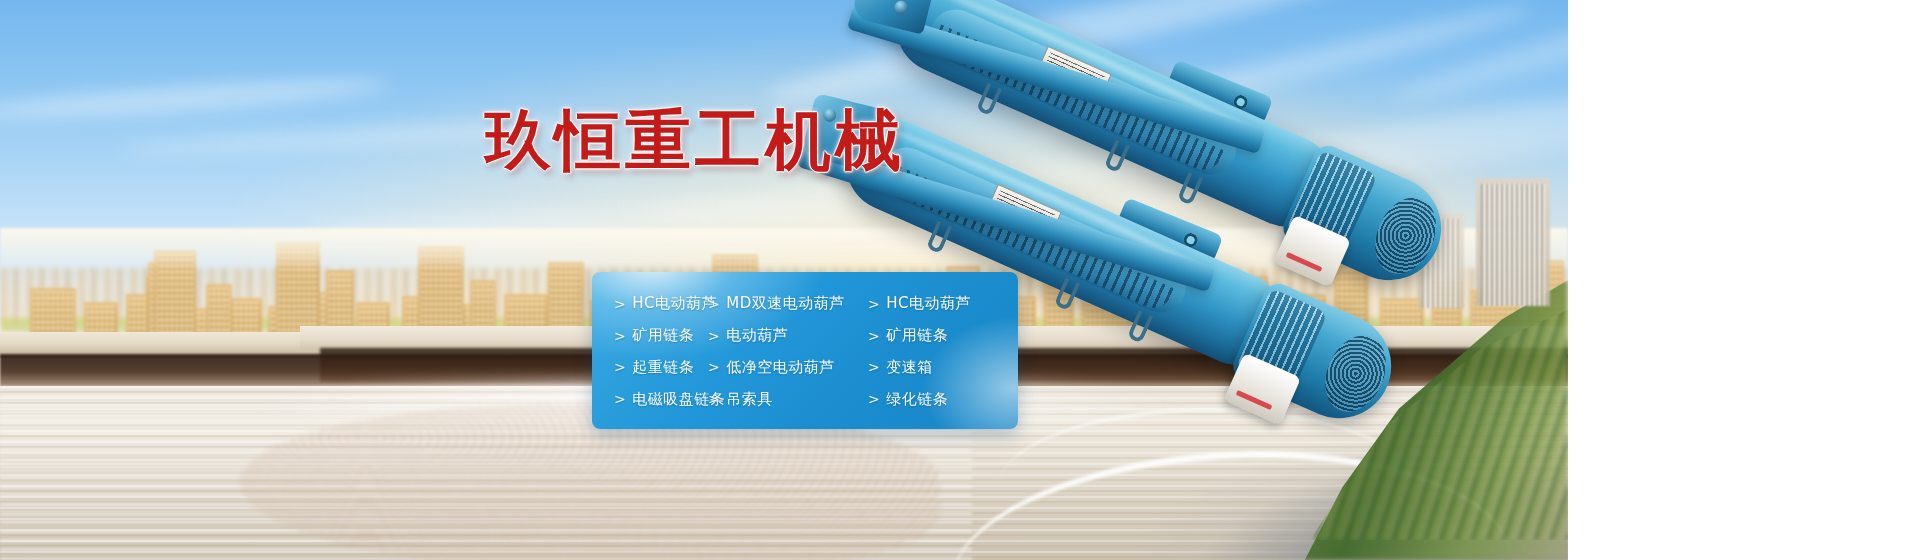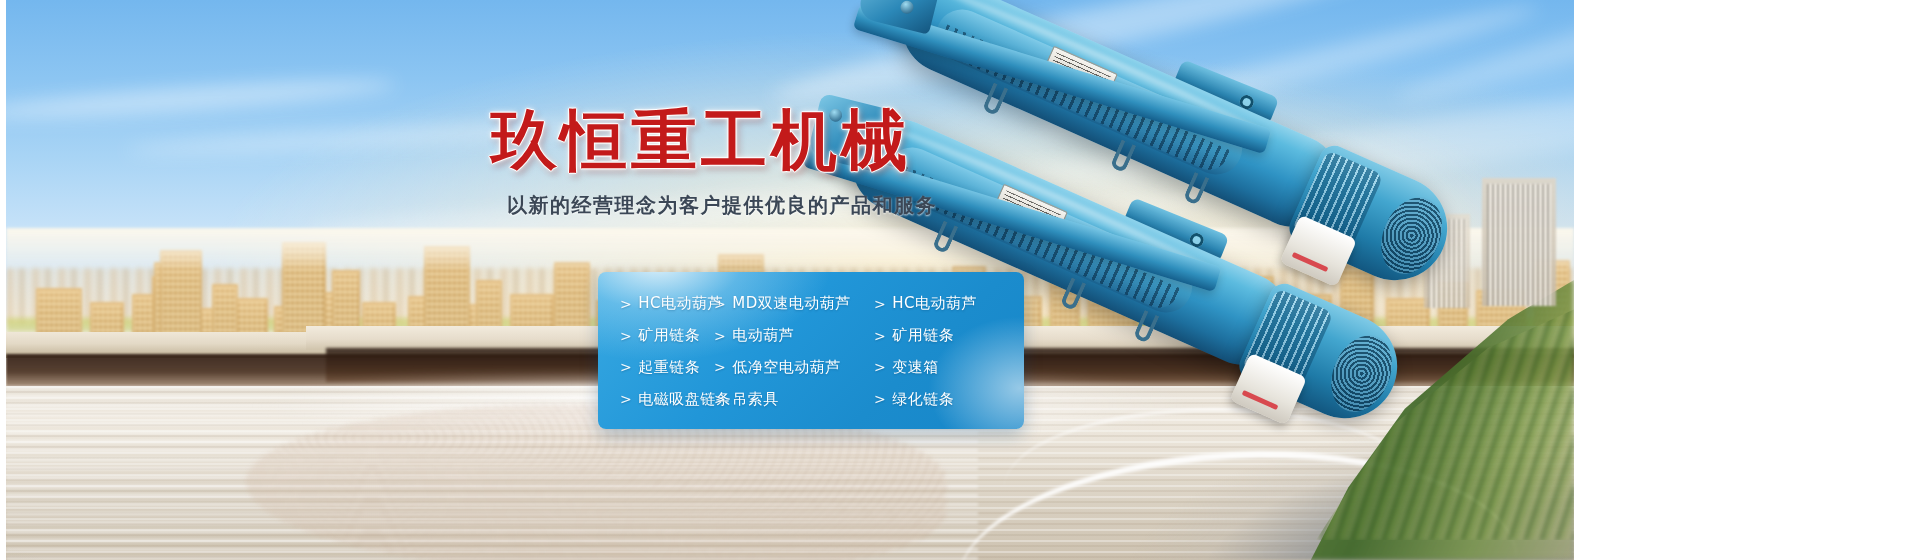--- a/index.html
+++ b/index.html
@@ -1,21 +1,21 @@
 <!DOCTYPE html>
 <html><head>
 <meta charset="utf-8">
 <title>Banner</title>
 <style>
   * { margin:0; padding:0; box-sizing:border-box; }
   html,body { width:1920px; height:560px; overflow:hidden; background:#fff; }
   body { font-family:"DejaVu Sans","Liberation Sans",sans-serif; }
 
   .banner {
-    position:relative; width:1568px; height:560px; overflow:hidden;margin-left:6px;
+    position:relative; width:1568px; height:560px; overflow:hidden;
   }
 
   
   .sky {
     position:absolute; inset:0;
     background:
       linear-gradient(to bottom,
         #74b7ee 0%,
         #8cc5f2 14%,
         #a8d4f5 28%,
@@ -472,21 +472,20 @@
         <div class="h-box"></div>
       </div>
       <div class="h-arm"></div>
       <div class="h-bracket"></div>
     </div>
 
   </div>
 
   <div class="content">
     <div class="headline">玖恒重工机械</div>
-    <div class="subline">以新的经营理念为客户提供优良的产品和服务</div>
   </div>
 
   <div class="panel">
     <div class="panel-grid">
 
       <div class="pitem col1">
         <span class="chev">&gt;</span>
         <span>HC电动葫芦</span>
       </div>
       <div class="pitem col2">

